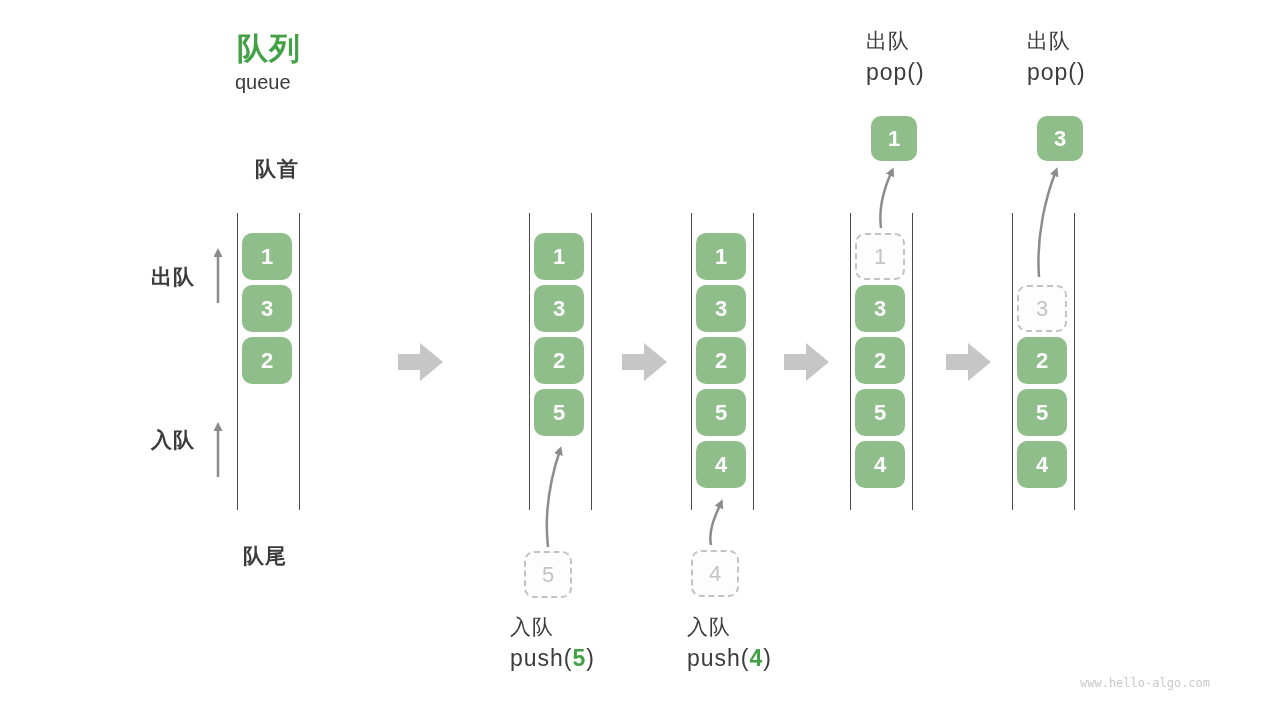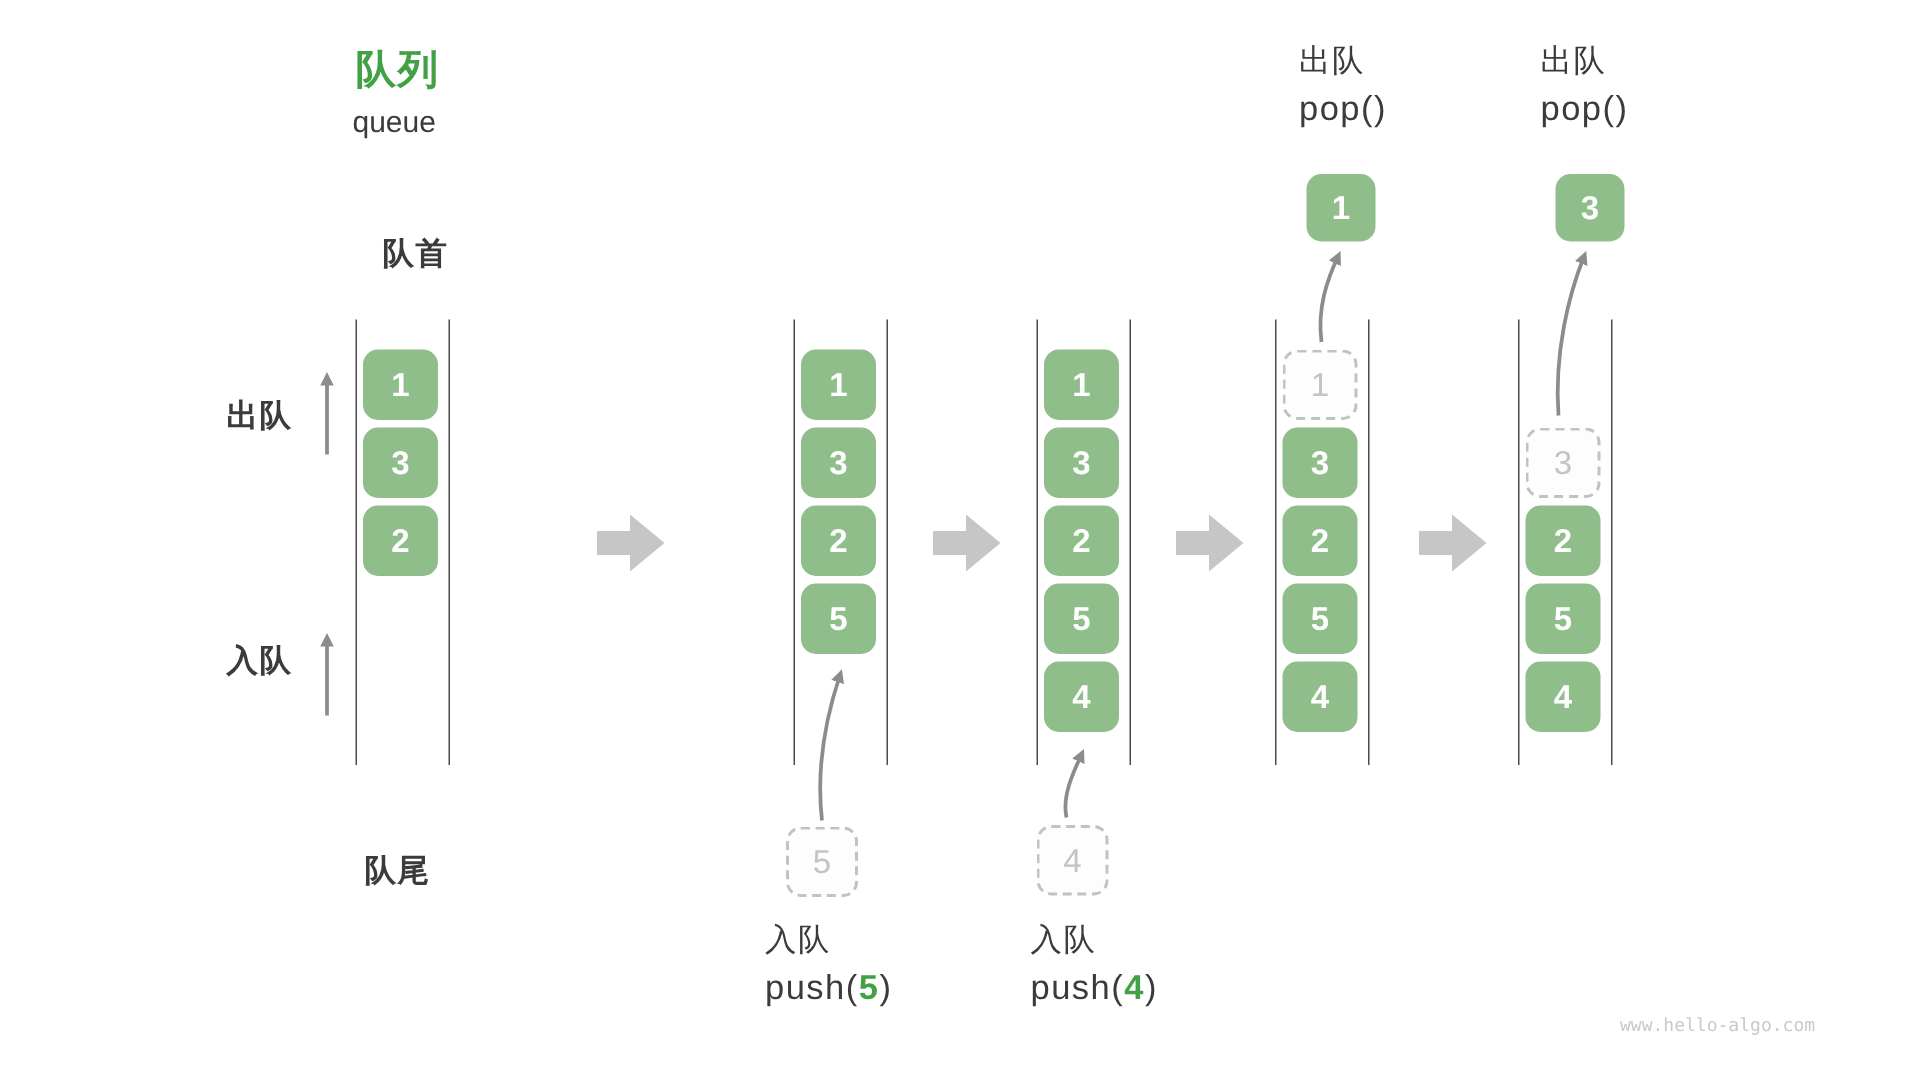--- a/index.html
+++ b/index.html
@@ -8,21 +8,21 @@
     width: 1280px;
     height: 720px;
     background: #ffffff;
     overflow: hidden;
     font-family: "Liberation Sans", "DejaVu Sans", sans-serif;
     color: var(--dark_text, #3b3b3b);
   }
   .abs { position: absolute; }
 
   .title-zh {
-    font-size: 27px;
+    font-size: 31px;
     font-weight: bold;
     color: var(--green_text, #42a045);
     letter-spacing: 1px;
   }
   .title-en { font-size: 20px; color: var(--dark_text, #3b3b3b); text-align: right; }
 
   .side-label, .end-label {
     font-size: 21px;
     font-weight: bold;
     color: var(--dark_text, #3b3b3b);
@@ -87,21 +87,21 @@
 </style>
 </head>
 <body>
 
 <div id="canvas">
 
   <div class="abs title-zh" style="left:237px; top:28px;">队列</div>
   <div class="abs title-en" style="left:235px; top:71px;">queue</div>
 
   <div class="abs end-label" style="left:255px; top:155px;">队首</div>
-  <div class="abs end-label" style="left:243px; top:566px;">队尾</div>
+  <div class="abs end-label" style="left:243px; top:542px;">队尾</div>
 
   <div class="abs side-label" style="left:151px; top:263px;">出队</div>
   <div class="abs side-label" style="left:151px; top:426px;">入队</div>
 
   <svg class="overlay" viewBox="0 0 1280 720">
     <defs>
       <marker id="ah" markerWidth="9" markerHeight="9" refX="5" refY="4.5" orient="auto" markerUnits="userSpaceOnUse">
         <path d="M0,0 L9,4.5 L0,9 Z" fill="#8c8c8c"></path>
       </marker>
     </defs>

